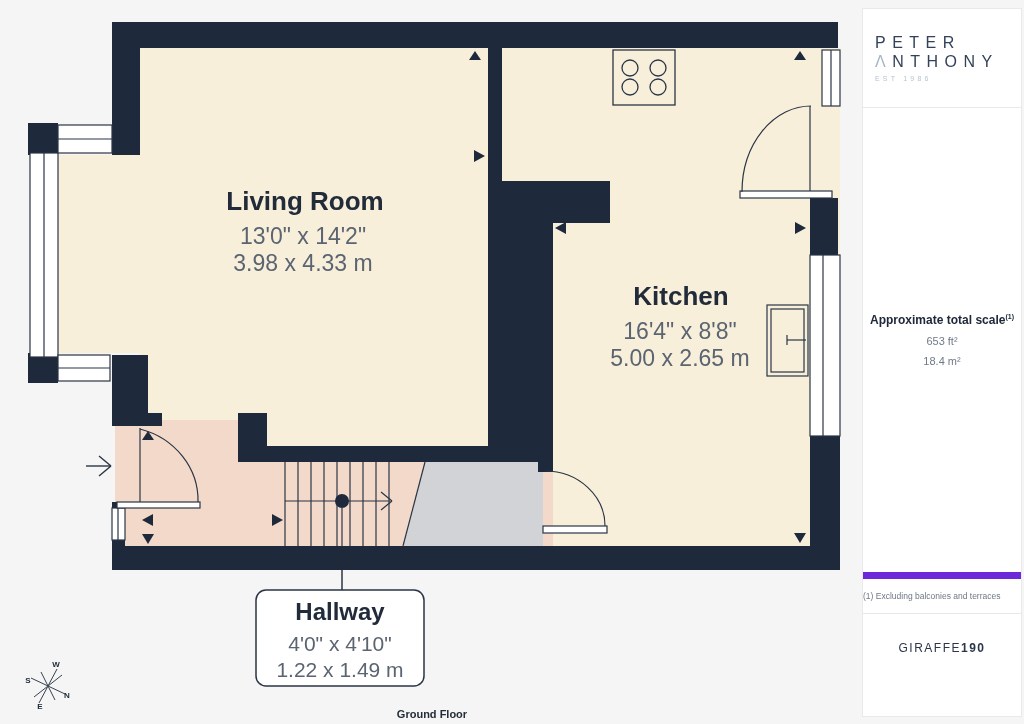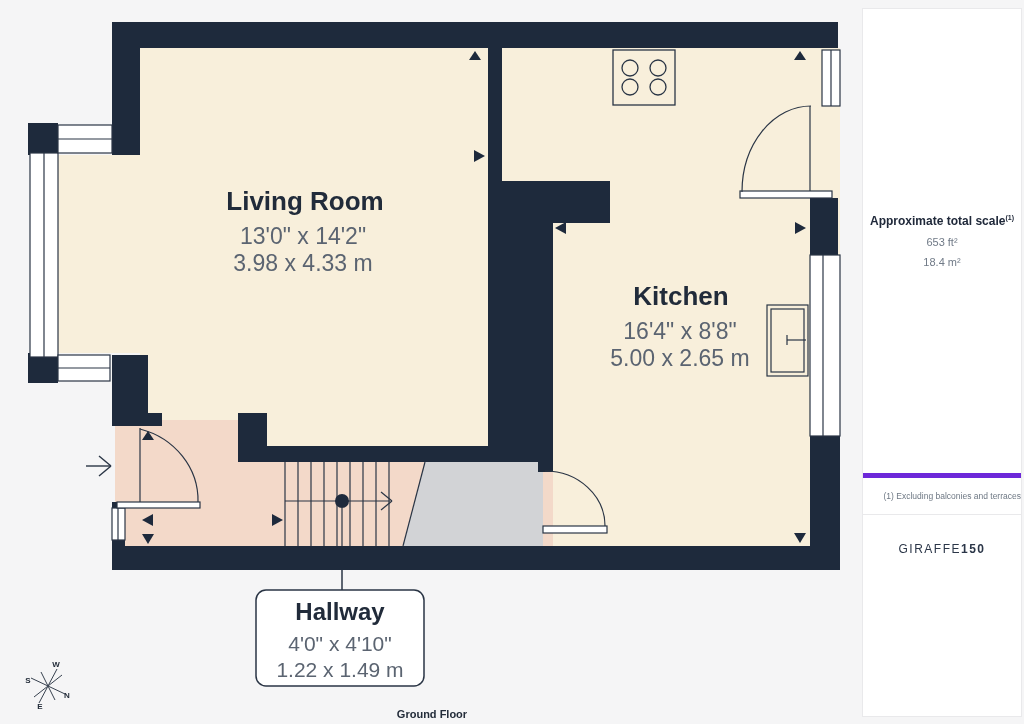--- a/index.html
+++ b/index.html
@@ -35,22 +35,22 @@
   .logo-accent{color:#a6b5c6;}
   .logo-est{font-size:7px;color:#b8c2ce;letter-spacing:3.2px;margin-top:4px;}
   .area-card{
     height:464px;display:flex;flex-direction:column;
     align-items:center;justify-content:center;text-align:center;
   }
   .area-heading{font-size:12px;font-weight:bold;color:#20293a;white-space:nowrap;}
   .area-heading sup{font-size:7px;}
   .area-val{font-size:11px;color:#707a87;margin-top:8px;}
   .note-card{
-    height:42px;border-top:5px solid #6d28d9;border-bottom:1px solid #e9e9eb;
-    display:flex;align-items:center;justify-content:flex-end;
+    height:42px;border-top:7px solid #6d28d9;border-bottom:1px solid #e9e9eb;
+    display:flex;align-items:center;justify-content:flex-start;
     font-size:8.5px;color:#6e7884;white-space:nowrap;
   }
   .legal-card{
     flex:1;display:flex;flex-direction:column;align-items:center;
     padding:13px 11px 0 11px;text-align:center;
   }
   .legal-card p{margin:0;font-size:9px;line-height:1.5;color:#6e7884;}
   .brand{margin-top:14px;font-size:12px;color:#2b3648;letter-spacing:1.5px;}
   .brand b{letter-spacing:1.5px;}
 </style>
@@ -213,24 +213,29 @@
     <text x="28" y="675" text-anchor="middle" class="compass-lbl">S</text>
     <text x="67" y="690" text-anchor="middle" class="compass-lbl">N</text>
     <text x="40" y="701" text-anchor="middle" class="compass-lbl">E</text>
   </g>
 
   <text x="432" y="710" text-anchor="middle" class="floor-title">Ground Floor</text>
 </svg>
 </div>
 
 <div class="sidebar">
+  <div class="card logo-card">
+    <div class="logo-l1">PETER</div>
+    <div class="logo-l2"><span class="logo-accent">Λ</span><span>NTHONY</span></div>
+    <div class="logo-est">EST 1986</div>
+  </div>
   <div class="card area-card">
     <div class="area-heading"><span>Approximate total scale</span><sup>(1)</sup></div>
     <div class="area-val">653 ft²</div>
     <div class="area-val">18.4 m²</div>
   </div>
   <div class="card note-card">
     <span>(1) Excluding balconies and terraces</span>
   </div>
   <div class="card legal-card">
-    <div class="brand"><span>GIRAFFE</span><b>150</b></div>
+    <div class="brand"><span>GIRAFFE</span><b>190</b></div>
   </div>
 </div>
 
 </body></html>

